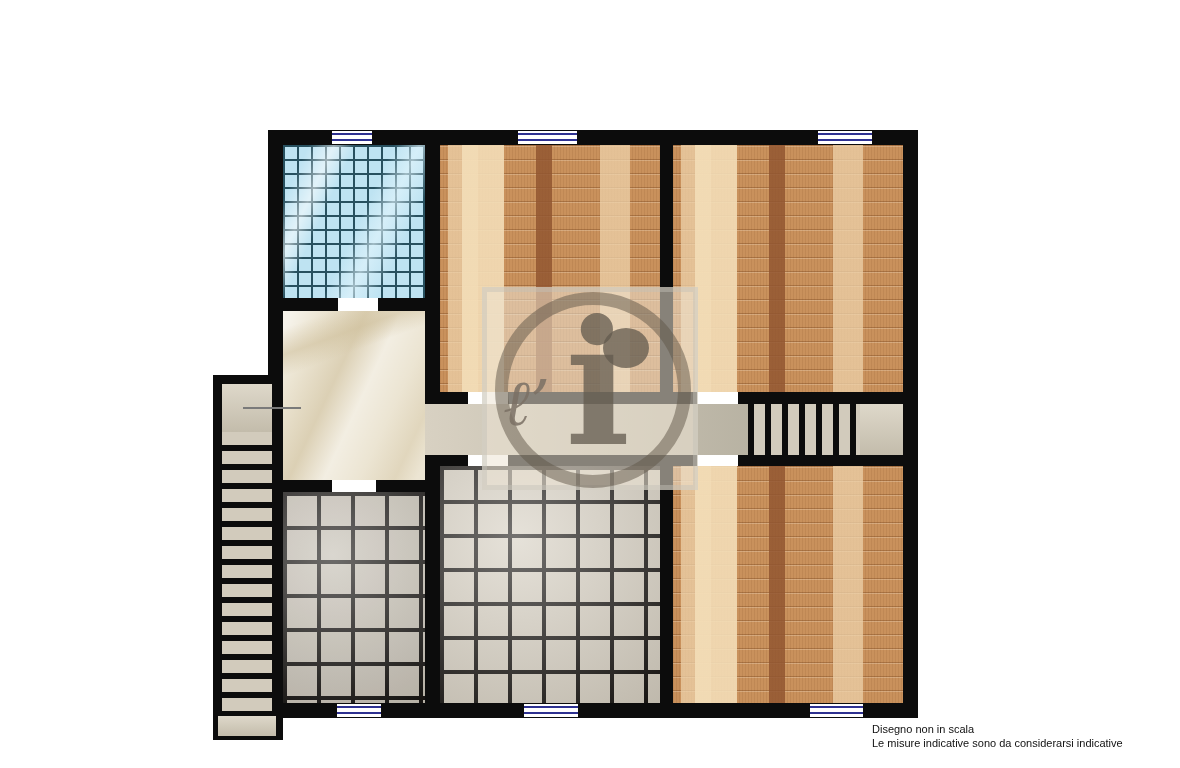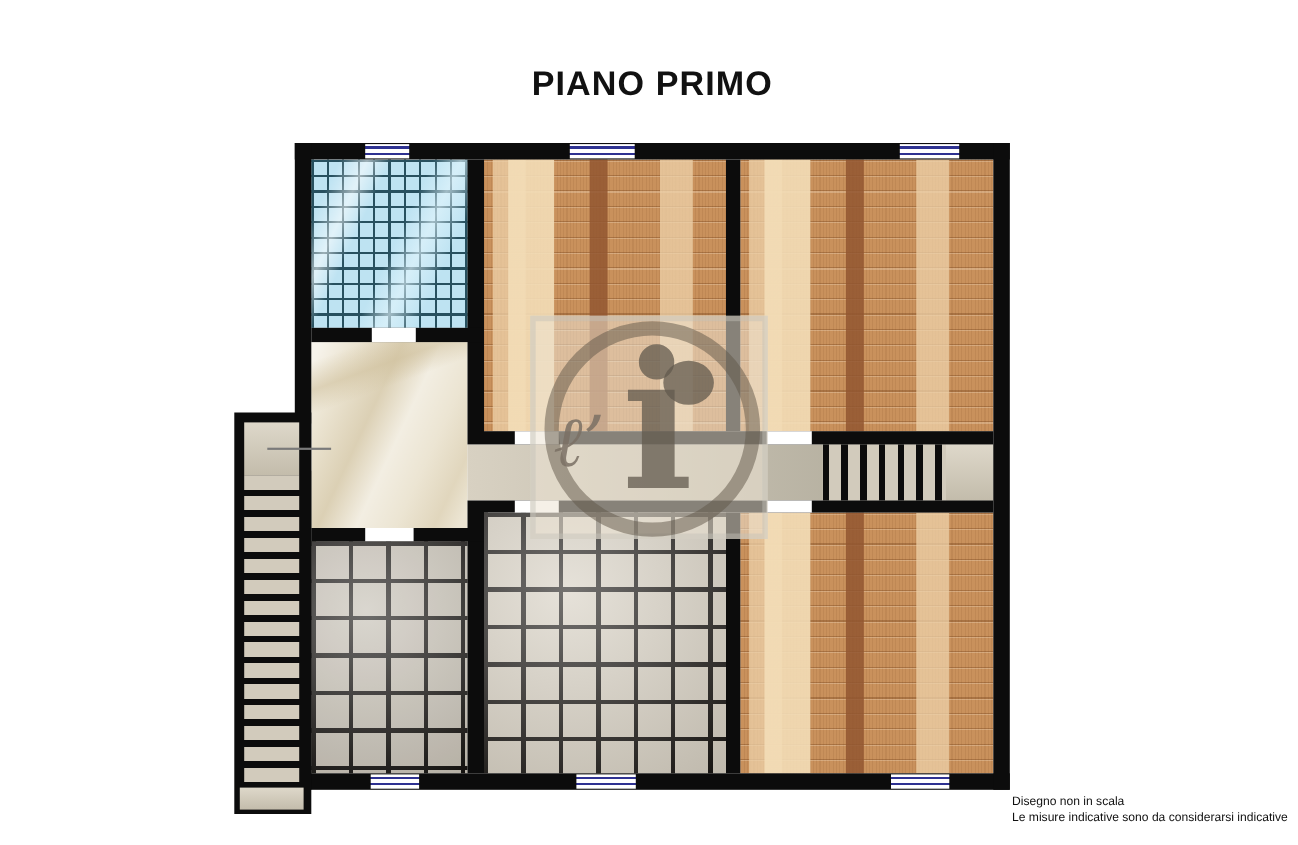--- a/index.html
+++ b/index.html
@@ -81,28 +81,27 @@
     border:13px solid rgba(95,85,72,0.5);}
   #watermark-script{left:16px;top:74px;font-family:"DejaVu Serif",serif;font-style:italic;
     font-size:64px;color:rgba(122,112,100,0.85);}
   #watermark-letter{left:78px;top:6px;font-family:"DejaVu Serif",serif;font-weight:700;
     font-size:172px;line-height:1;color:rgba(98,90,78,0.75);}
   #watermark-dot{left:116px;top:36px;width:46px;height:40px;border-radius:50%;
     background:rgba(98,90,78,0.75);}
 
   #door-swing-line{left:243px;top:407px;width:58px;height:2px;background:#7a7a7a;}
 
-  #footer{left:920px;top:722px;font-size:11px;line-height:14px;color:var(--text);}
+  #footer{left:872px;top:722px;font-size:11px;line-height:14px;color:var(--text);}
 </style>
 </head>
 <body>
 
 <div id="page">
 
-  <div id="title" class="abs">PIANO PRIMO</div>
 
   <div id="plan" class="abs">
 
     <div class="abs bath" style="left:15px;top:15px;width:142px;height:153px;"></div>
     <div class="abs wood" style="left:172px;top:15px;width:220px;height:247px;"></div>
     <div class="abs wood" style="left:405px;top:15px;width:230px;height:247px;"></div>
     <div class="abs hall" style="left:15px;top:181px;width:142px;height:169px;"></div>
     <div class="abs corr" style="left:157px;top:274px;width:478px;height:51px;"></div>
     <div class="abs tiles darker" style="left:15px;top:362px;width:142px;height:211px;"></div>
     <div class="abs tiles" style="left:172px;top:336px;width:220px;height:237px;"></div>

